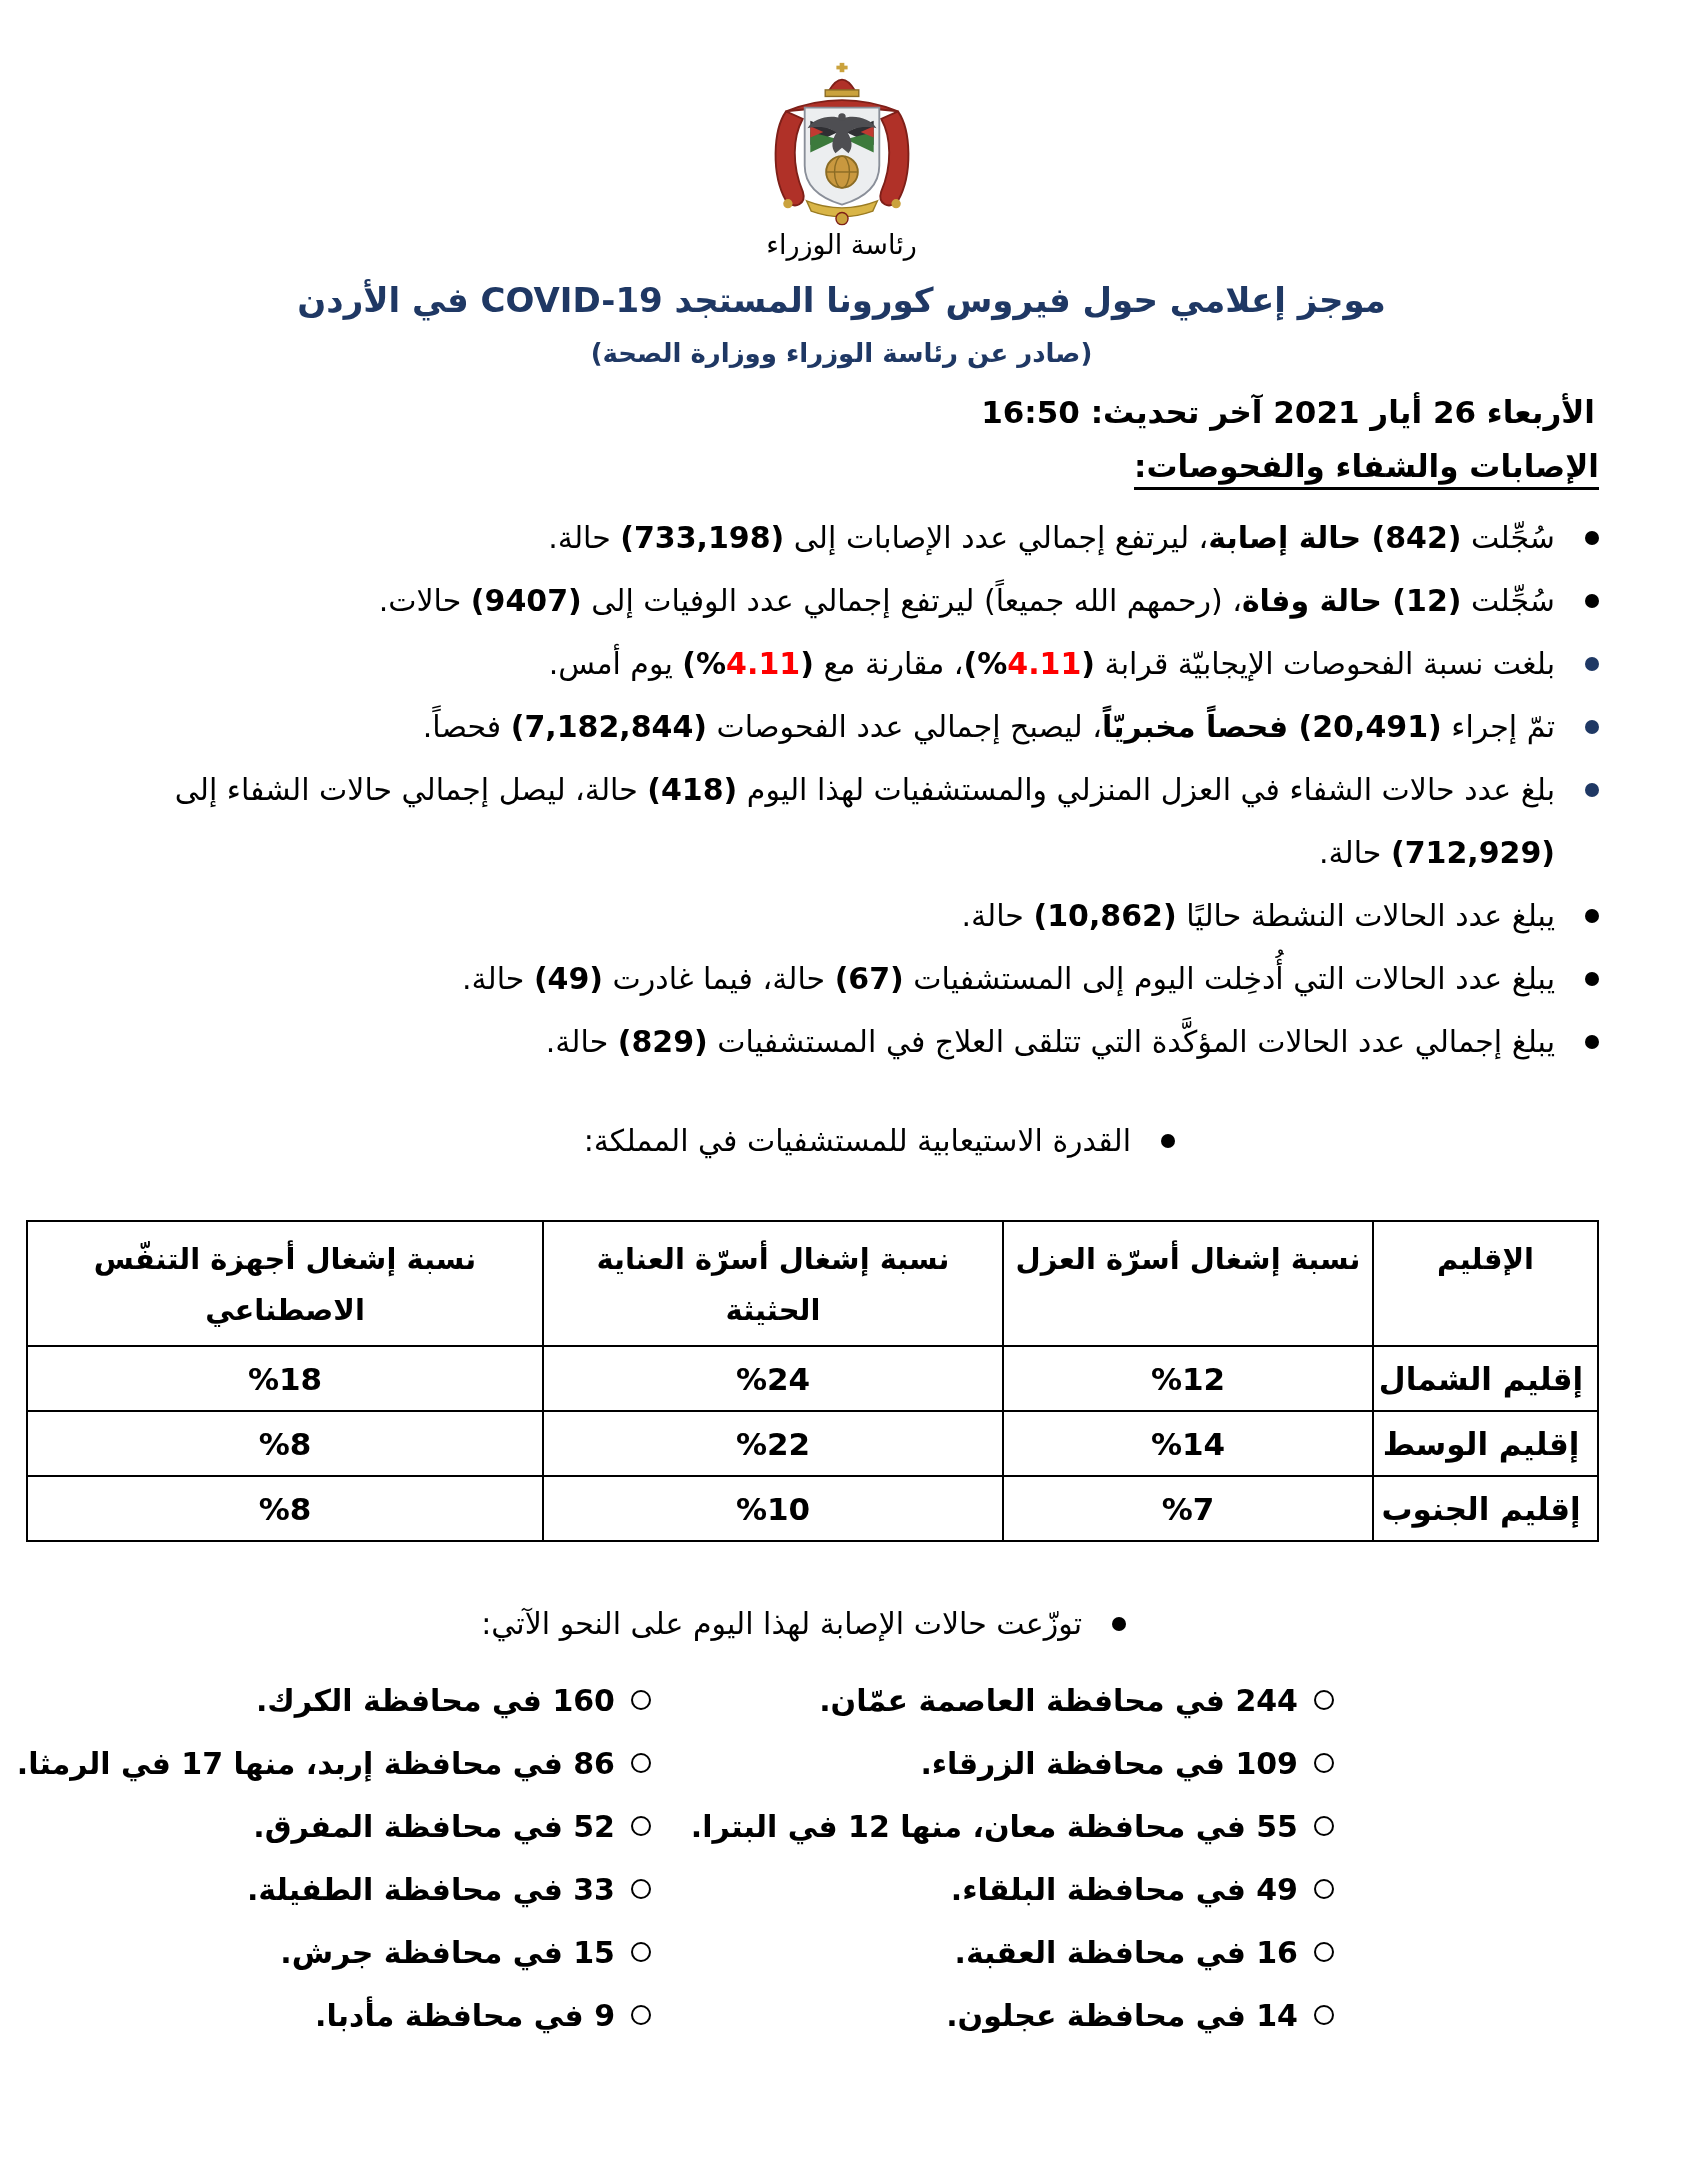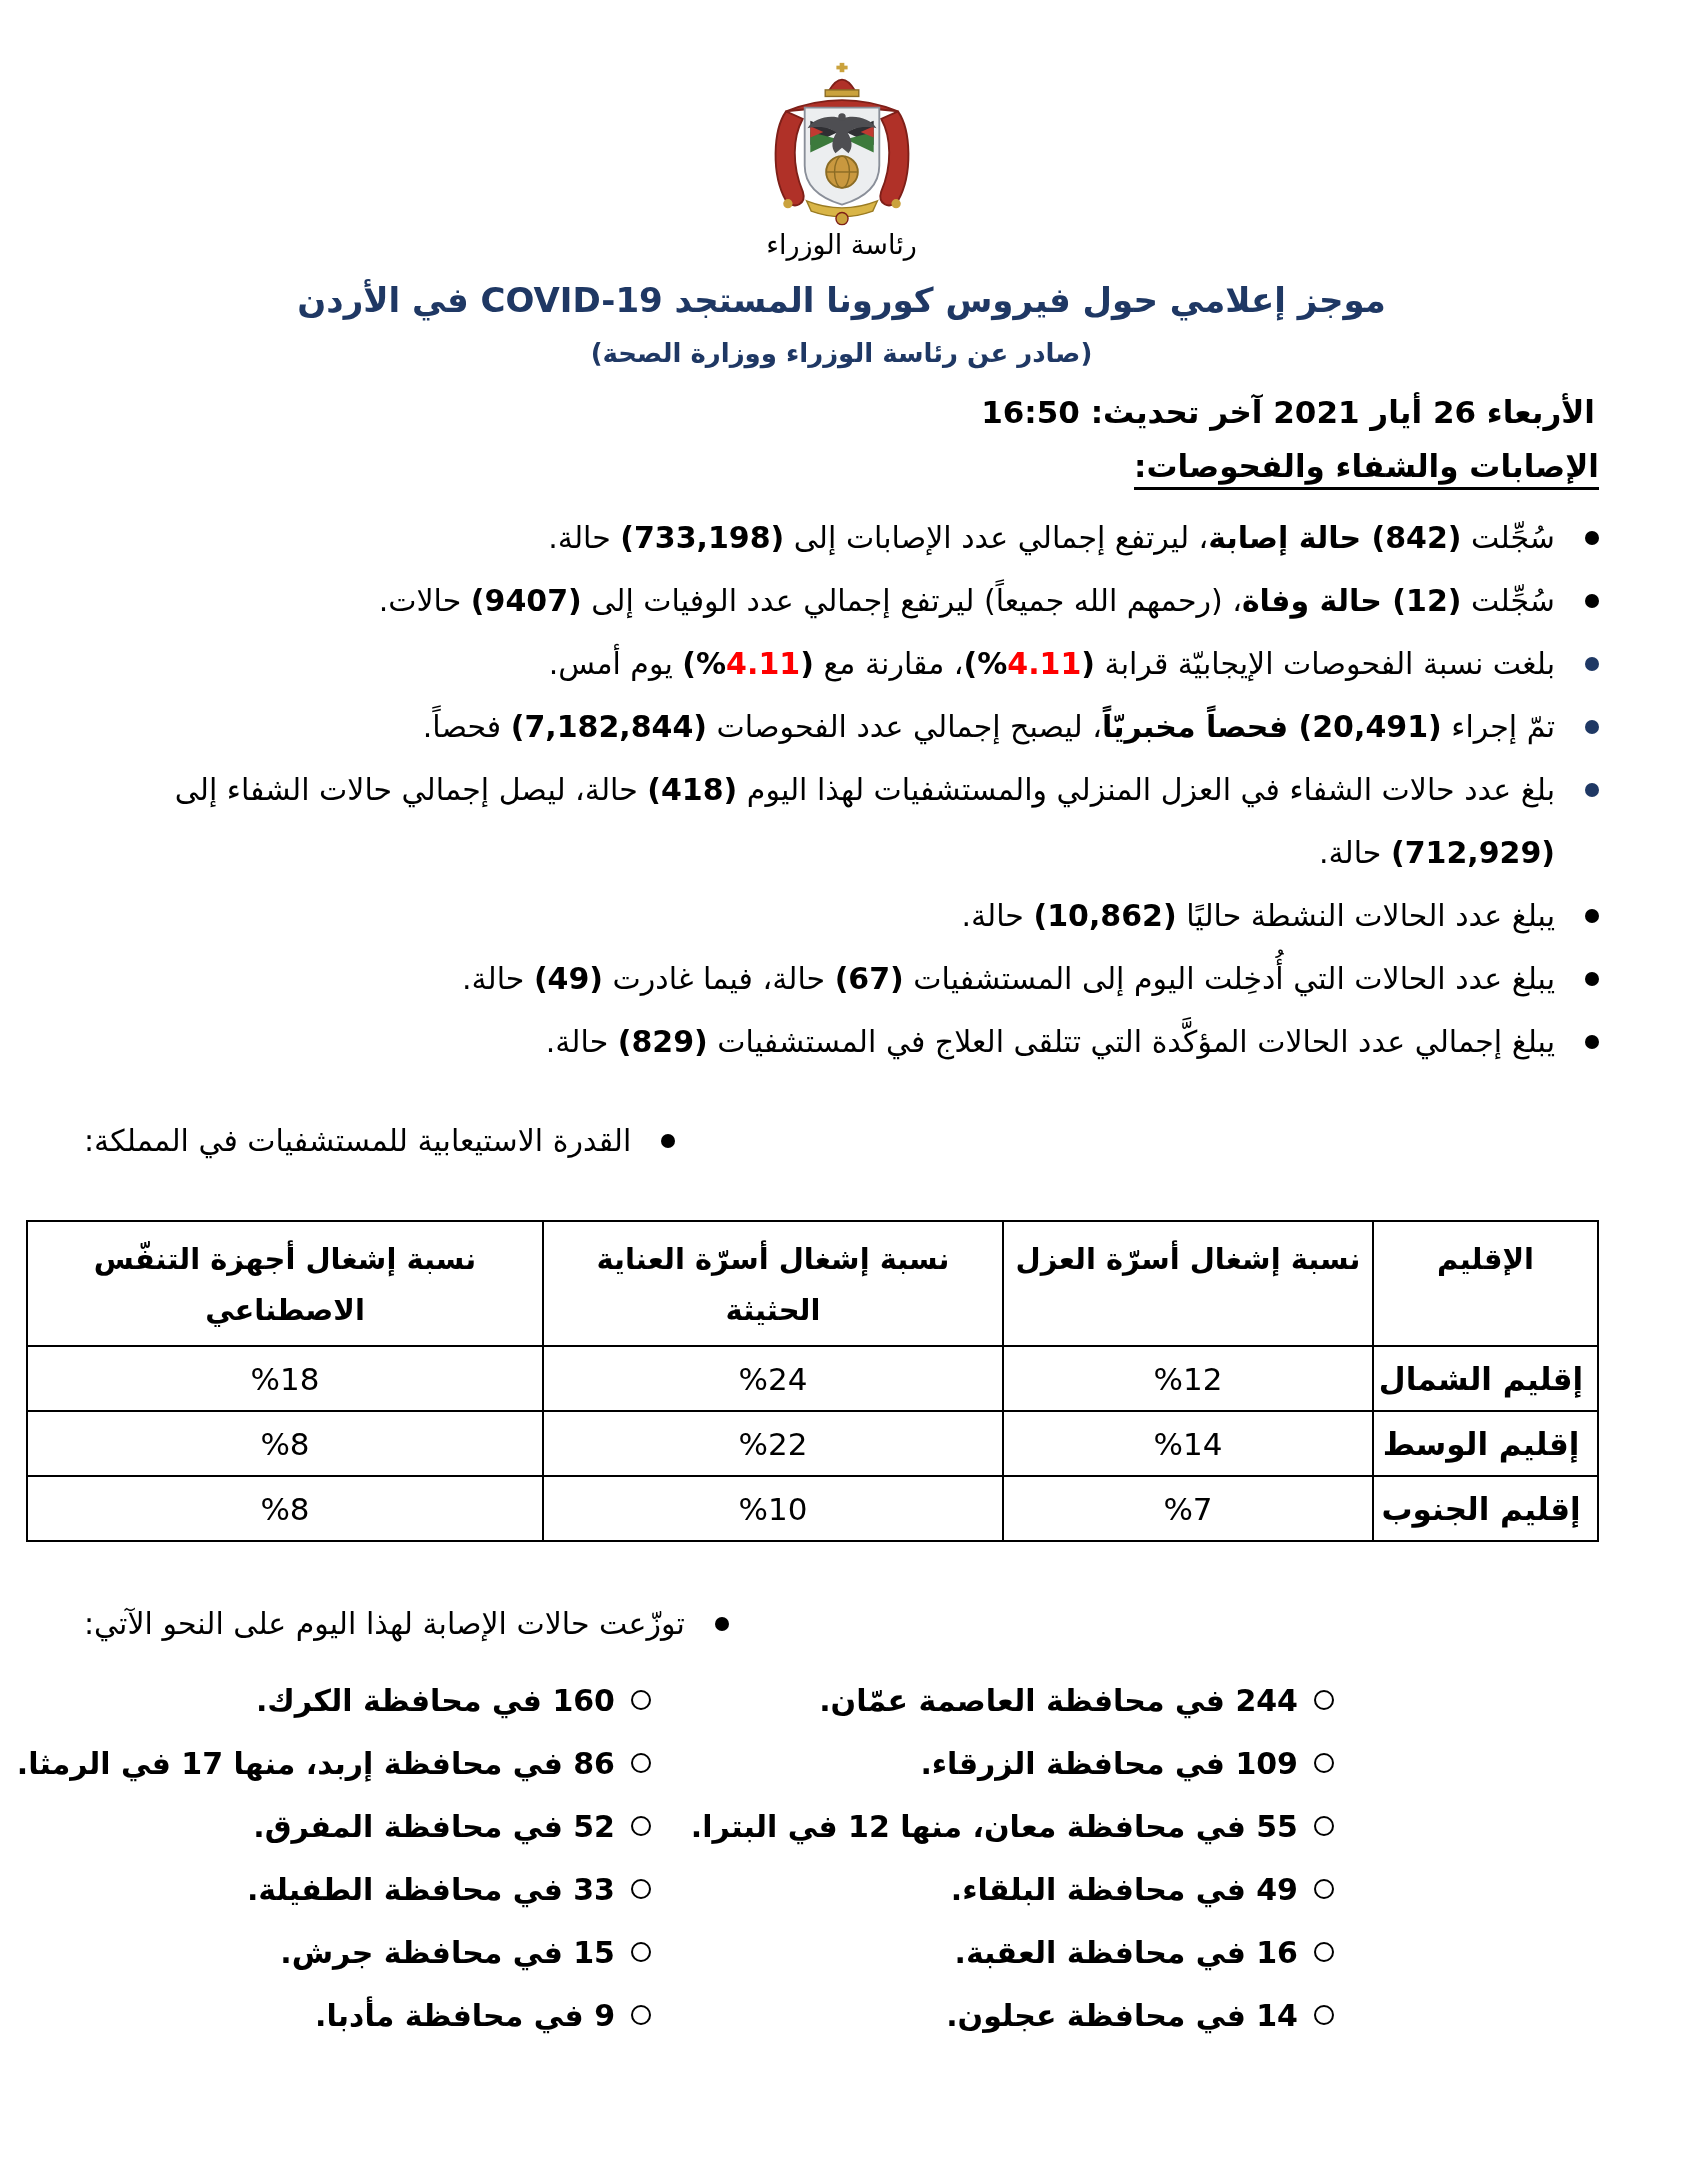--- a/index.html
+++ b/index.html
@@ -24,34 +24,34 @@
   .section-heading-row{margin:18px 0 0;text-align:right;}
   .section-heading{display:inline-block;font-size:31px;font-weight:bold;border-bottom:3px solid #000;padding-bottom:3px;}
   
   .bullets{list-style:none;margin:16px 0 0;padding:0;}
   .b-row{display:flex;align-items:flex-start;}
   .dot{flex:0 0 14px;width:14px;height:14px;border-radius:50%;background:#000;margin-top:25px;margin-left:30px;}
   .dot-navy{background:var(--navy);}
   .b-text{font-size:30px;line-height:63px;}
   .b{font-weight:bold;}
   .r{color:var(--red);}
-  .indent-row{display:flex;align-items:flex-start;font-size:30px;line-height:63px;justify-content:flex-end;}
+  .indent-row{display:flex;align-items:flex-start;font-size:30px;line-height:63px;}
   .capacity-row{margin-top:36px;padding-right:424px;}
   .dist-intro-row{margin-top:50px;padding-right:473px;}
   
   table.capacity{border-collapse:collapse;margin-top:48px;table-layout:fixed;width:1515px;}
   table.capacity th,table.capacity td{border:2.5px solid #000;margin-top:38px;}
   table.capacity th{font-size:29px;font-weight:bold;vertical-align:top;text-align:center;padding:12px 6px 8px;height:103px;line-height:51px;}
   th.col-region{width:211px;}
   th.col-isolation{width:356px;}
   th.col-icu{width:446px;}
   th.col-vent{width:502px;}
   table.capacity td{height:61px;font-size:31px;text-align:center;}
   td.region-cell{font-weight:bold;text-align:right;padding-right:10px;border-radius:26px;}
-  td.val-cell{direction:ltr;}
+  td.val-cell{direction:ltr;font-weight:bold;}
   
   .dist-grid{display:grid;grid-template-columns:683px 683px;margin-top:14px;}
   .d-row{display:flex;align-items:flex-start;padding-right:265px;white-space:nowrap;}
   .circle{flex:0 0 16px;width:16px;height:16px;border:2.5px solid #000;border-radius:50%;background:#fff;margin-top:21px;margin-left:16px;}
   .d-text{font-size:30px;font-weight:bold;line-height:63px;}
 </style>
 </head>
 <body>
 
 <div class="page">

